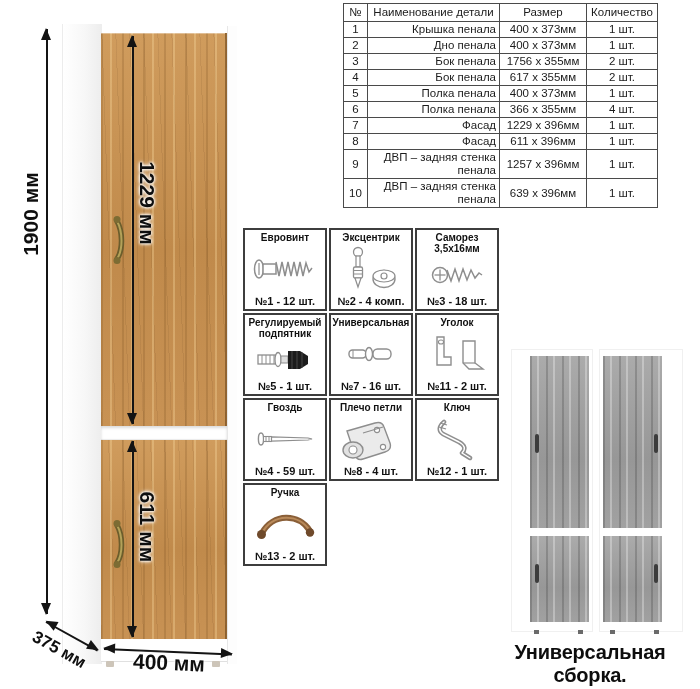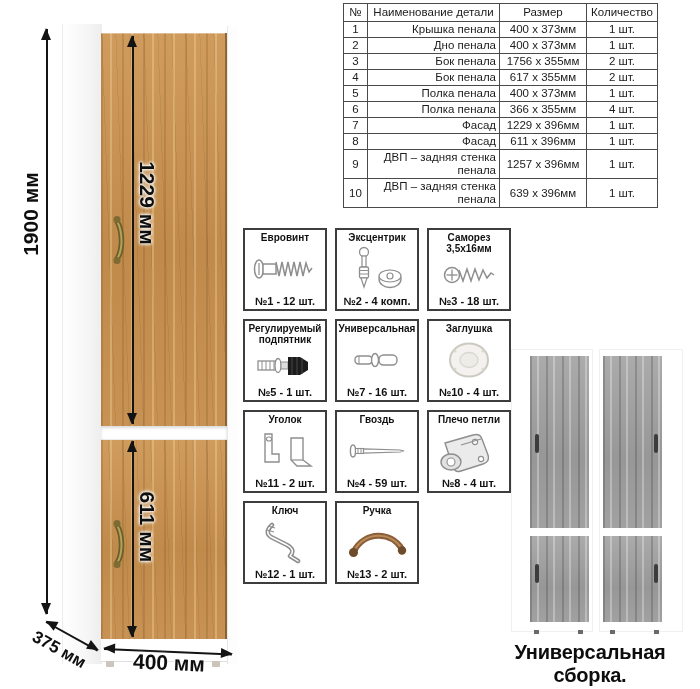--- a/index.html
+++ b/index.html
@@ -49,21 +49,21 @@
     font-size:11.5px;color:#1b1b1b;line-height:13px;}
   #parts-table th,#parts-table td{border:1.5px solid #4a4a4a;padding:1px 3px;font-weight:400;}
   #parts-table th{text-align:center;padding:2px 3px;}
   .col-num{width:17px;text-align:center;}
   .col-name{width:125px;text-align:right;}
   .col-size{width:80px;text-align:center;}
   .col-qty{width:64px;text-align:center;}
 
   
   #hardware-grid{position:absolute;left:243px;top:228px;display:grid;
-    grid-template-columns:repeat(3,84px);grid-auto-rows:83px;gap:8px;}
+    grid-template-columns:repeat(3,84px);grid-auto-rows:83px;gap:2px;}
   .hw-cell{border:2px solid #3d3d3d;background:#fff;display:flex;flex-direction:column;
     align-items:center;justify-content:space-between;padding:2px 1px;box-sizing:border-box;overflow:hidden;}
   .hw-title{font-size:10px;font-weight:700;color:#111;text-align:center;line-height:11px;}
   .hw-count{font-size:11px;font-weight:700;color:#111;text-align:center;line-height:12px;}
   .hw-icon{flex:1;display:flex;align-items:center;justify-content:center;}
 
   
   .ua-cab{position:absolute;width:80px;height:281px;background:#fff;box-shadow:0 0 0 1px #f0f0f0;}
   .graywood{background:
     repeating-linear-gradient(90deg,rgba(40,40,40,.22) 0 2px,rgba(0,0,0,0) 2px 7px,rgba(255,255,255,.30) 7px 9px,rgba(0,0,0,0) 9px 16px),
@@ -265,34 +265,20 @@
           <rect x="8" y="11" width="17" height="8" rx="3.5" fill="#fff" stroke="#8e8e8e" stroke-width="1.4"></rect>
           <line x1="12" y1="11" x2="12" y2="19" stroke="#8e8e8e"></line>
           <ellipse cx="28" cy="15" rx="3.5" ry="6.5" fill="#fff" stroke="#8e8e8e" stroke-width="1.4"></ellipse>
           <rect x="32" y="10" width="18" height="10" rx="4.5" fill="#fff" stroke="#8e8e8e" stroke-width="1.4"></rect>
         </svg>
       </span>
       <span class="hw-count">№7 - 16 шт.</span>
     </div>
 
 
-    <div class="hw-cell">
-      <span class="hw-title">Заглушка</span>
-      <span class="hw-icon">
-        <svg width="48" height="42" viewBox="0 0 48 42">
-          <ellipse cx="24" cy="21" rx="19" ry="16.5" fill="#f3f2ee" stroke="#ccc9c1" stroke-width="2"></ellipse>
-          <ellipse cx="24" cy="21" rx="9" ry="7.5" fill="#edece7" stroke="#d9d7cf" stroke-width="1.3"></ellipse>
-          <circle cx="10" cy="12" r="1.6" fill="#dcd9d0"></circle>
-            <circle cx="38" cy="12" r="1.6" fill="#dcd9d0"></circle>
-          <circle cx="10" cy="30" r="1.6" fill="#dcd9d0"></circle>
-            <circle cx="38" cy="30" r="1.6" fill="#dcd9d0"></circle>
-        </svg>
-      </span>
-      <span class="hw-count">№10 - 4 шт.</span>
-    </div>
 
     <div class="hw-cell">
       <span class="hw-title">Уголок</span>
       <span class="hw-icon">
         <svg width="60" height="42" viewBox="0 0 60 42">
           <path d="M10,4 v28 h14 v-8 h-7 v-20 z" fill="#fff" stroke="#8e8e8e" stroke-width="1.4"></path>
           <ellipse cx="14" cy="9" rx="2.6" ry="2" fill="#fff" stroke="#8e8e8e" stroke-width="1.1"></ellipse>
           <path d="M36,8 h12 v22 l8,6 h-14 l-6,-6 z" fill="#fff" stroke="#8e8e8e" stroke-width="1.4"></path>
           <line x1="36" y1="30" x2="48" y2="30" stroke="#8e8e8e" stroke-width="1.2"></line>
         </svg>

